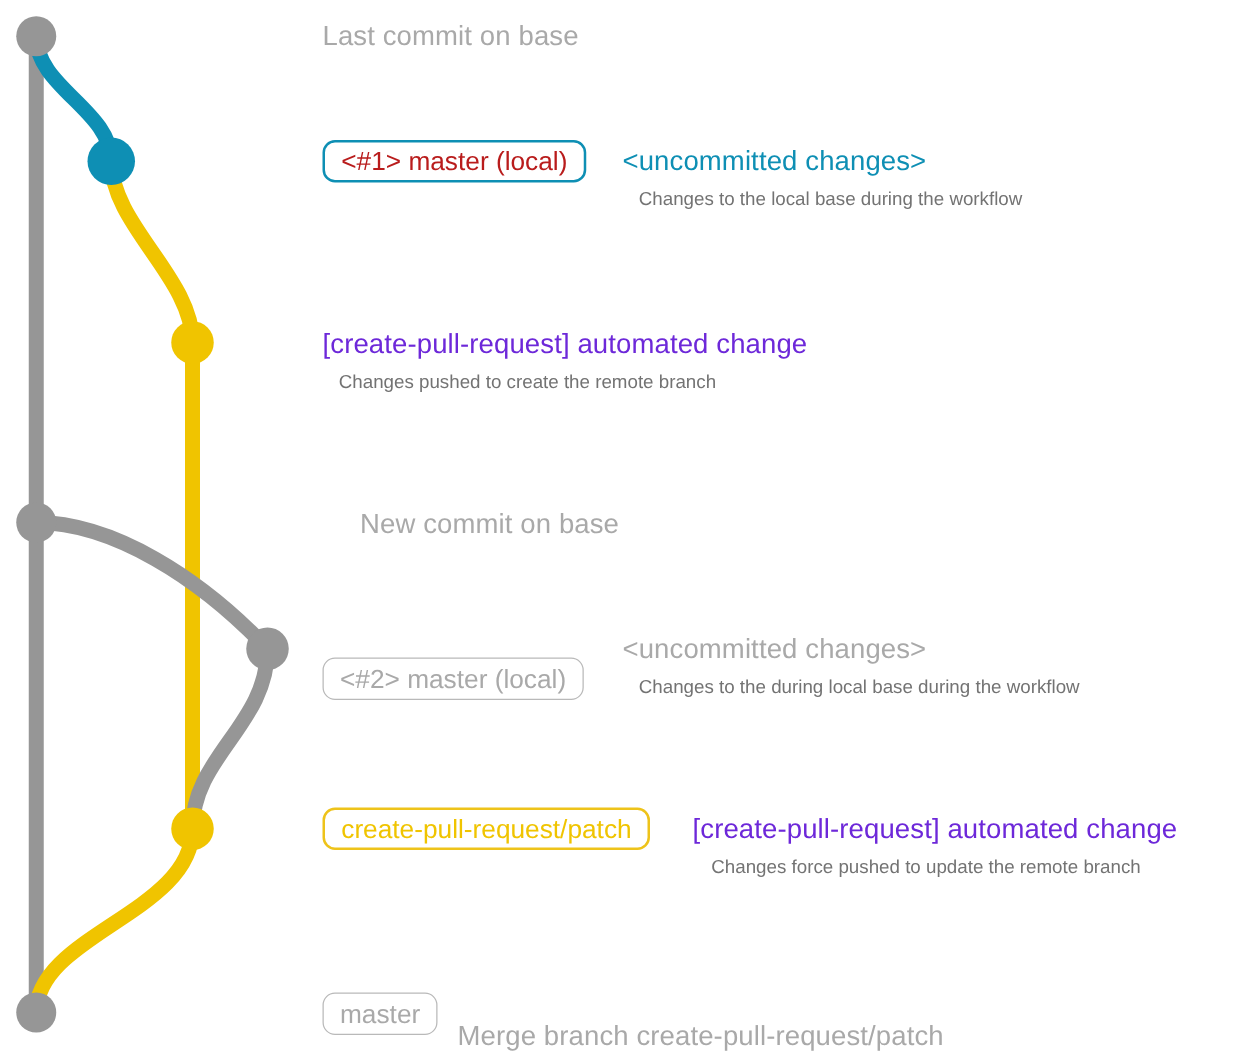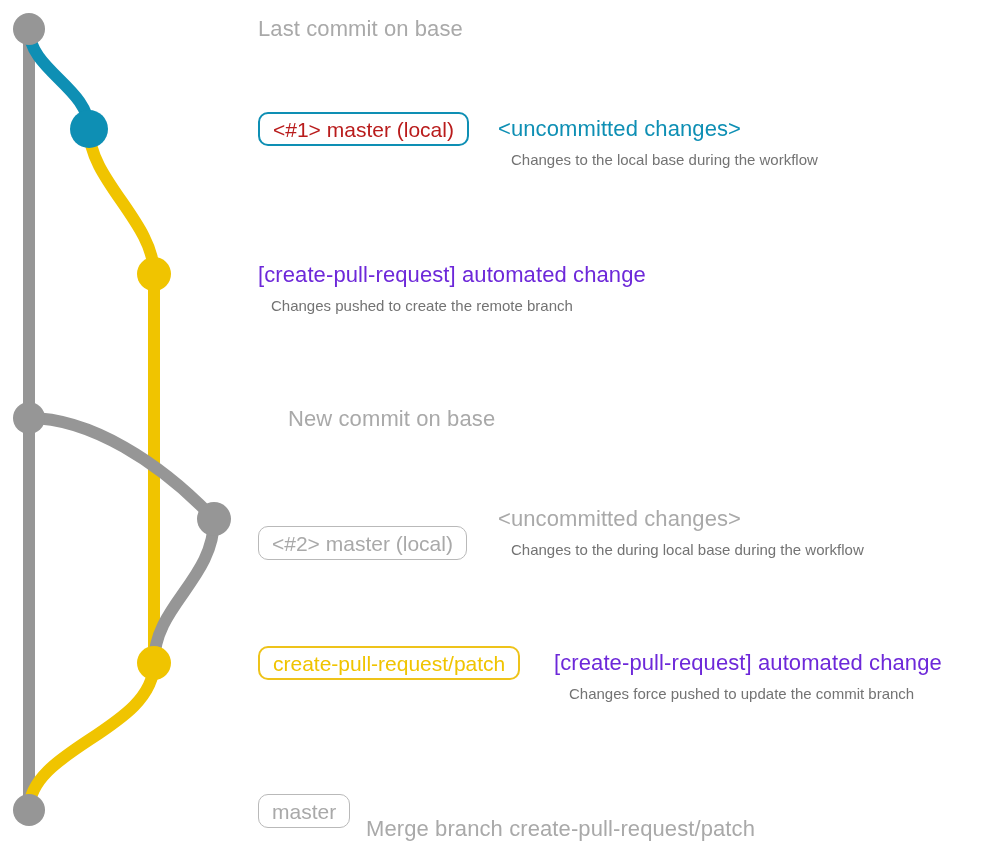--- a/index.html
+++ b/index.html
@@ -132,19 +132,19 @@
     <div class="desc" style="left:271px; top:295px;">Changes pushed to create the remote branch</div>
 
     <div class="subject gray" style="left:258px; top:406px;margin-left:30px;">New commit on base</div>
 
     <div class="badge gray" style="left:258px; top:502px;margin-top:24px;">&lt;#2&gt; master (local)</div>
     <div class="subject gray" style="left:498px; top:506px;">&lt;uncommitted changes&gt;</div>
     <div class="desc" style="left:511px; top:539px;">Changes to the during local base during the workflow</div>
 
     <div class="badge yellow" style="left:258px; top:646px;">create-pull-request/patch</div>
     <div class="subject yellow" style="left:554px; top:650px;">[create-pull-request] automated change</div>
-    <div class="desc" style="left:569px; top:683px;">Changes force pushed to update the commit branch</div>
+    <div class="desc" style="left:569px; top:683px;">Changes force pushed to update the remote branch</div>
 
     <div class="badge gray" style="left:258px; top:794px;">master</div>
     <div class="subject gray" style="left:366px; top:816px;">Merge branch create-pull-request/patch</div>
 
   </div>
 </div>
 
 </body></html>

